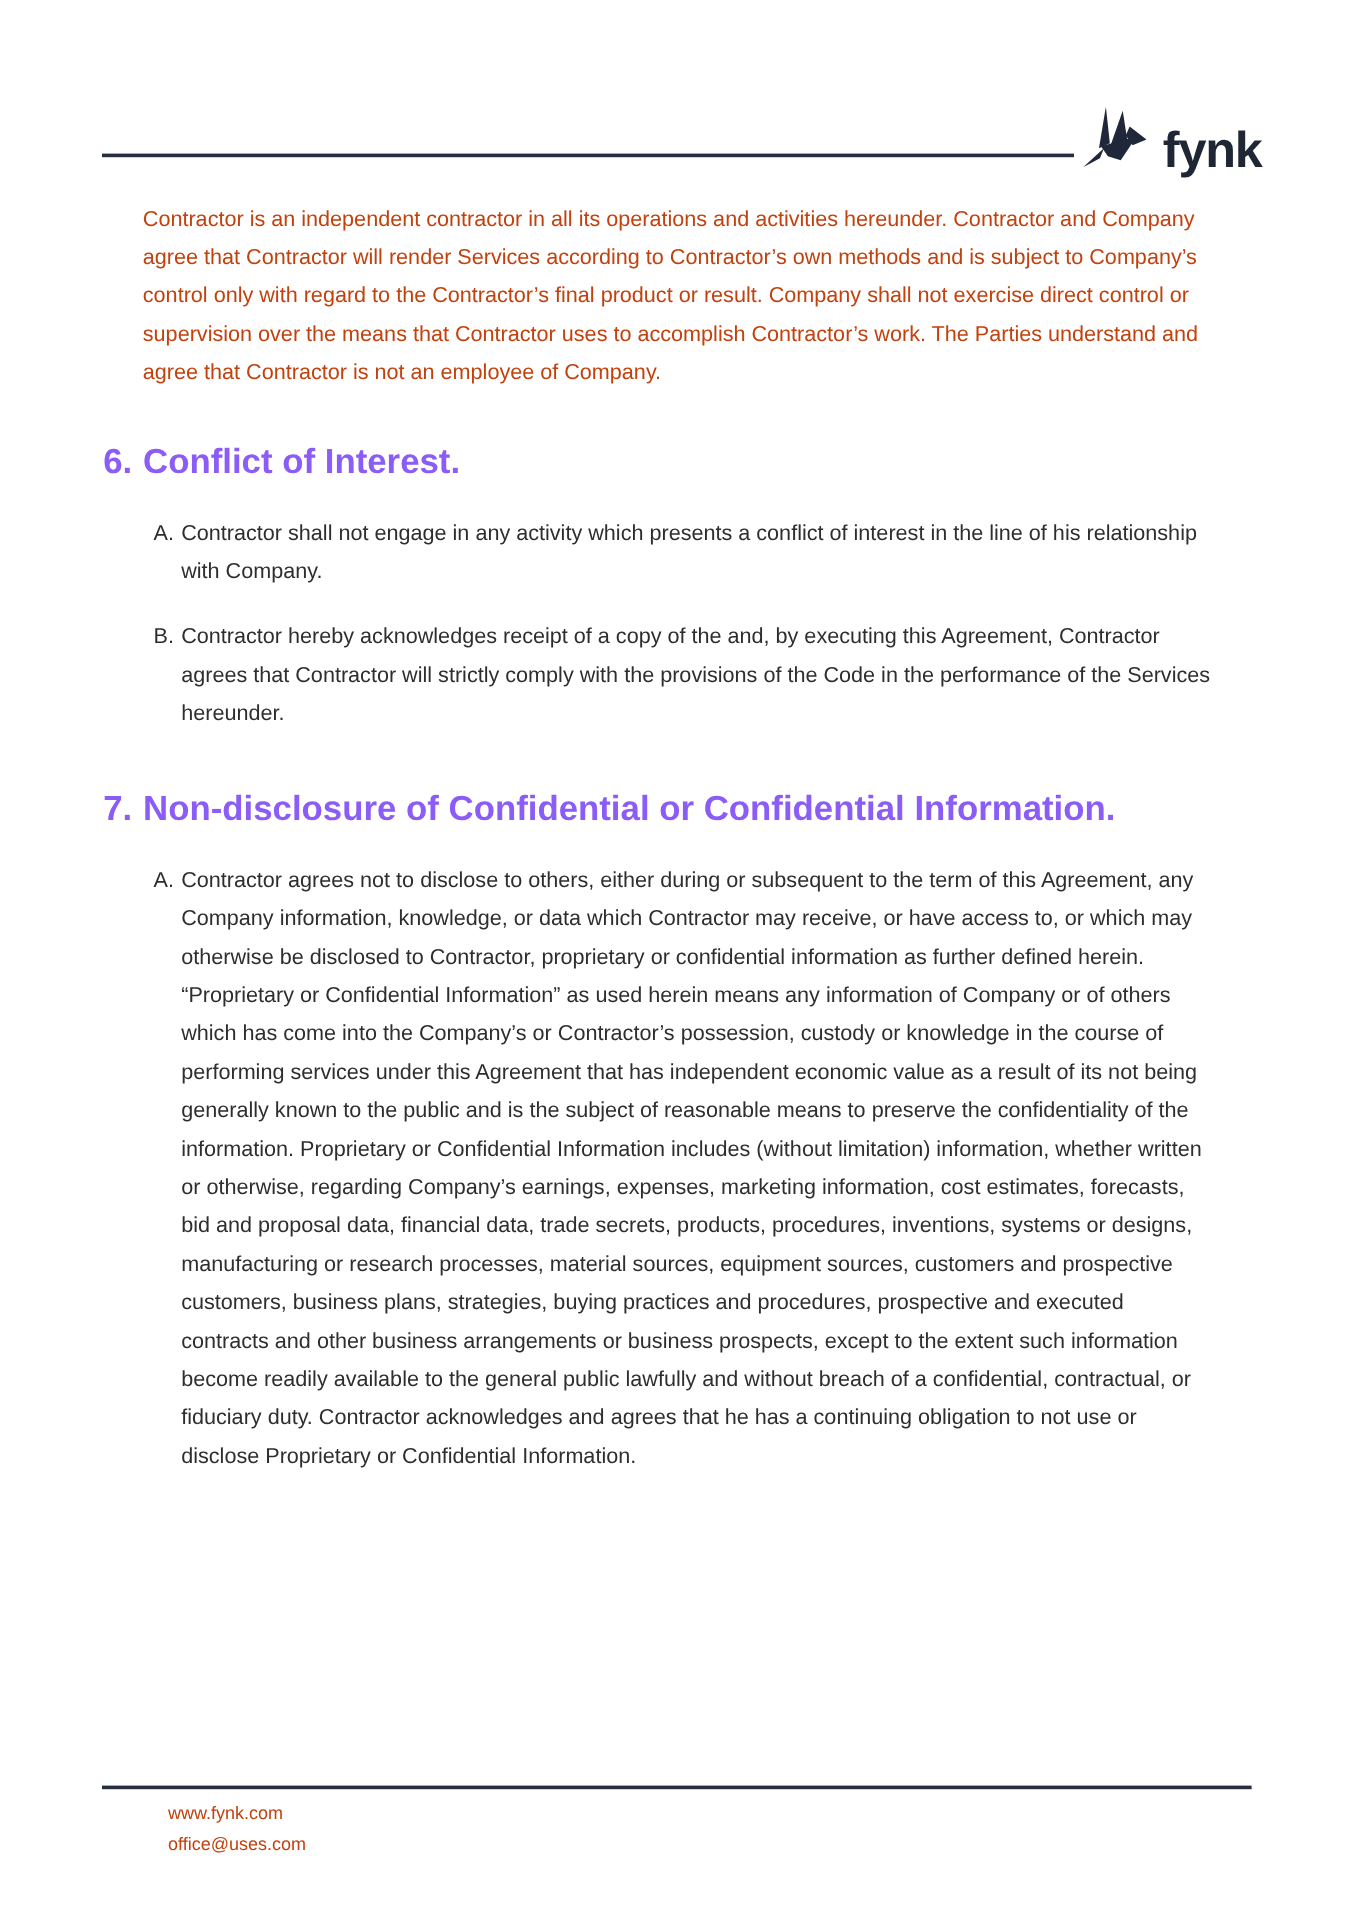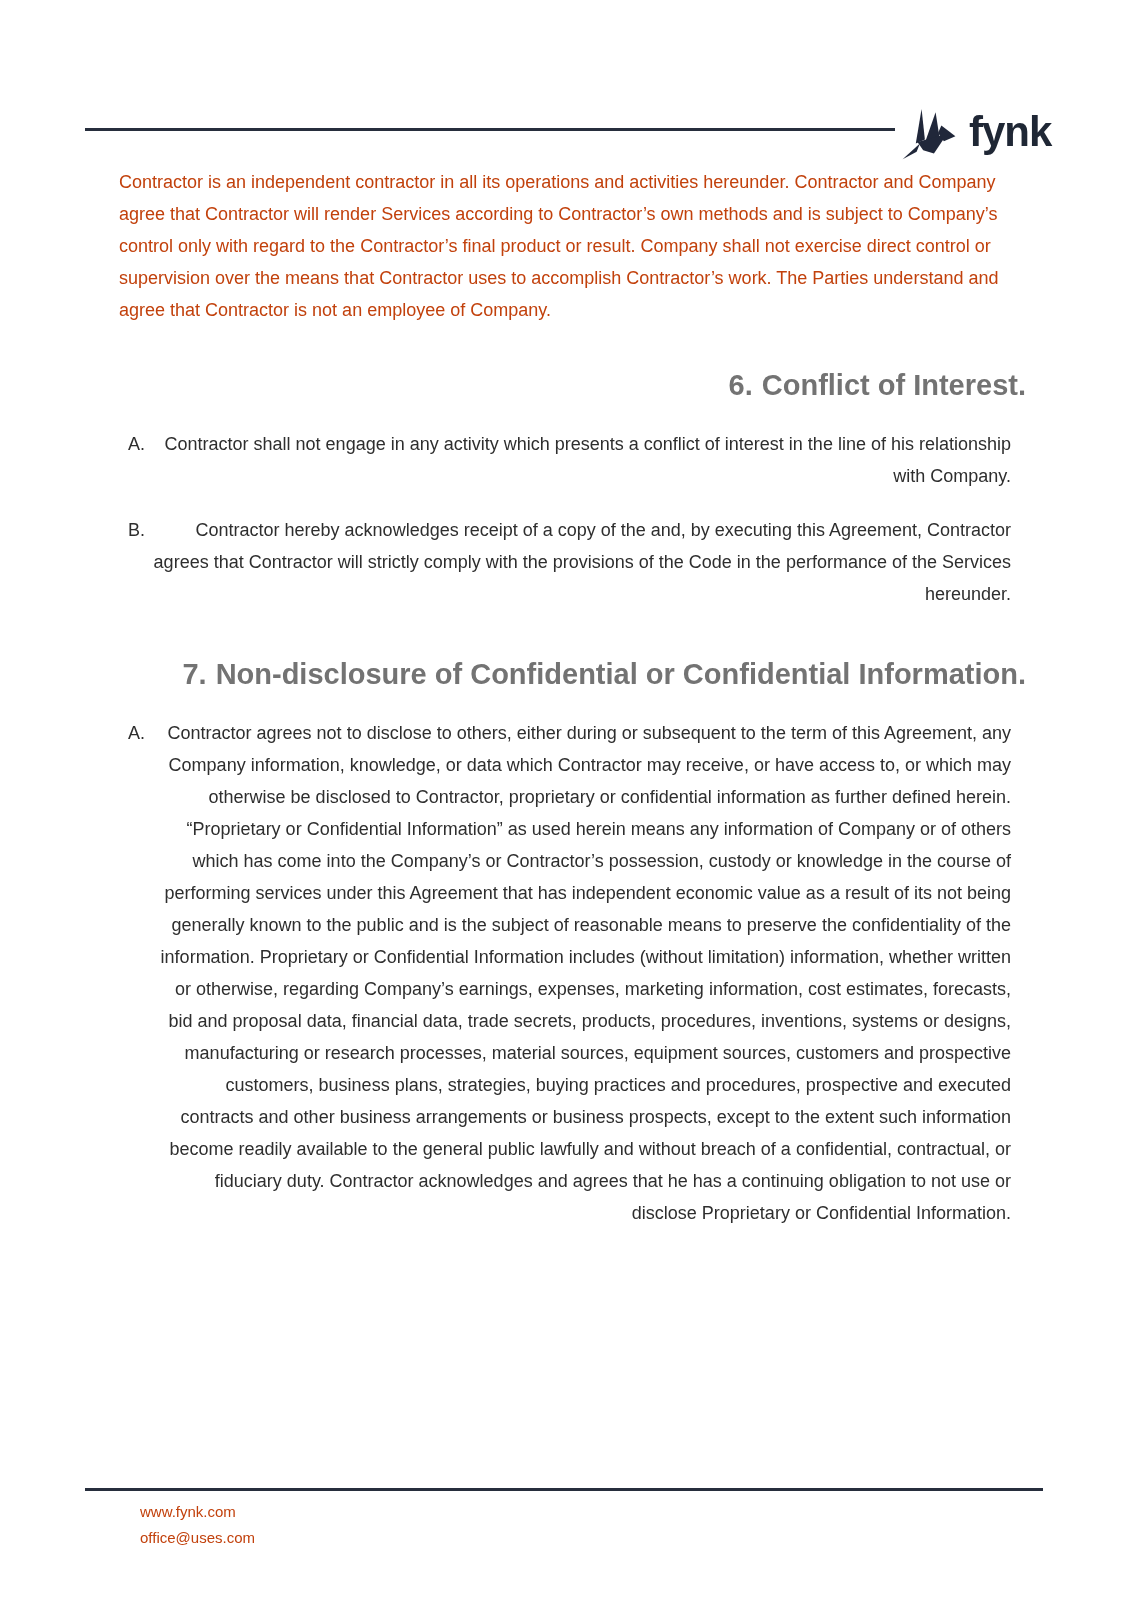--- a/index.html
+++ b/index.html
@@ -22,23 +22,23 @@
     position: absolute;
     left: 85px;
     top: 128px;
     width: 810px;
     height: 3px;
     background: #272e3d;
   }
   .logo {
     position: absolute;
     left: 896px;
-    top: 100px;
+    top: 80px;
     display: flex;
-    align-items: center;
+    align-items: flex-end;
   }
   .logo svg {
     display: block;
   }
   .wordmark {
     font-size: 42px;
     font-weight: bold;
     letter-spacing: -1px;
     color: #1f2735;
     margin-left: 7px;
@@ -58,43 +58,41 @@
   .para {
     margin: 0 0 0 33px;
     width: 885px;
     color: #c2410c;
   }
   .section-heading {
     margin: 37px 0 21px 0;
     font-size: 29px;
     line-height: 44px;
     font-weight: bold;
-    color: #737373;
+    color: #8b5cf6;
     white-space: nowrap;
-    text-align: right;
   }
   .section-heading.second {
     margin-top: 42px;
   }
   .section-heading .h-num {
     margin-right: 9px;
   }
   .li {
     display: flex;
     margin-left: 42px;
     width: 883px;
     margin-bottom: 22px;
     color: #2e2e2e;
   }
   .li-marker {
     flex: 0 0 23px;
   }
   .li-text {
     flex: 1;
-    text-align: right;
   }
 
   
   .footer-rule {
     position: absolute;
     left: 85px;
     top: 1488px;
     width: 958px;
     height: 3px;
     background: #272e3d;

